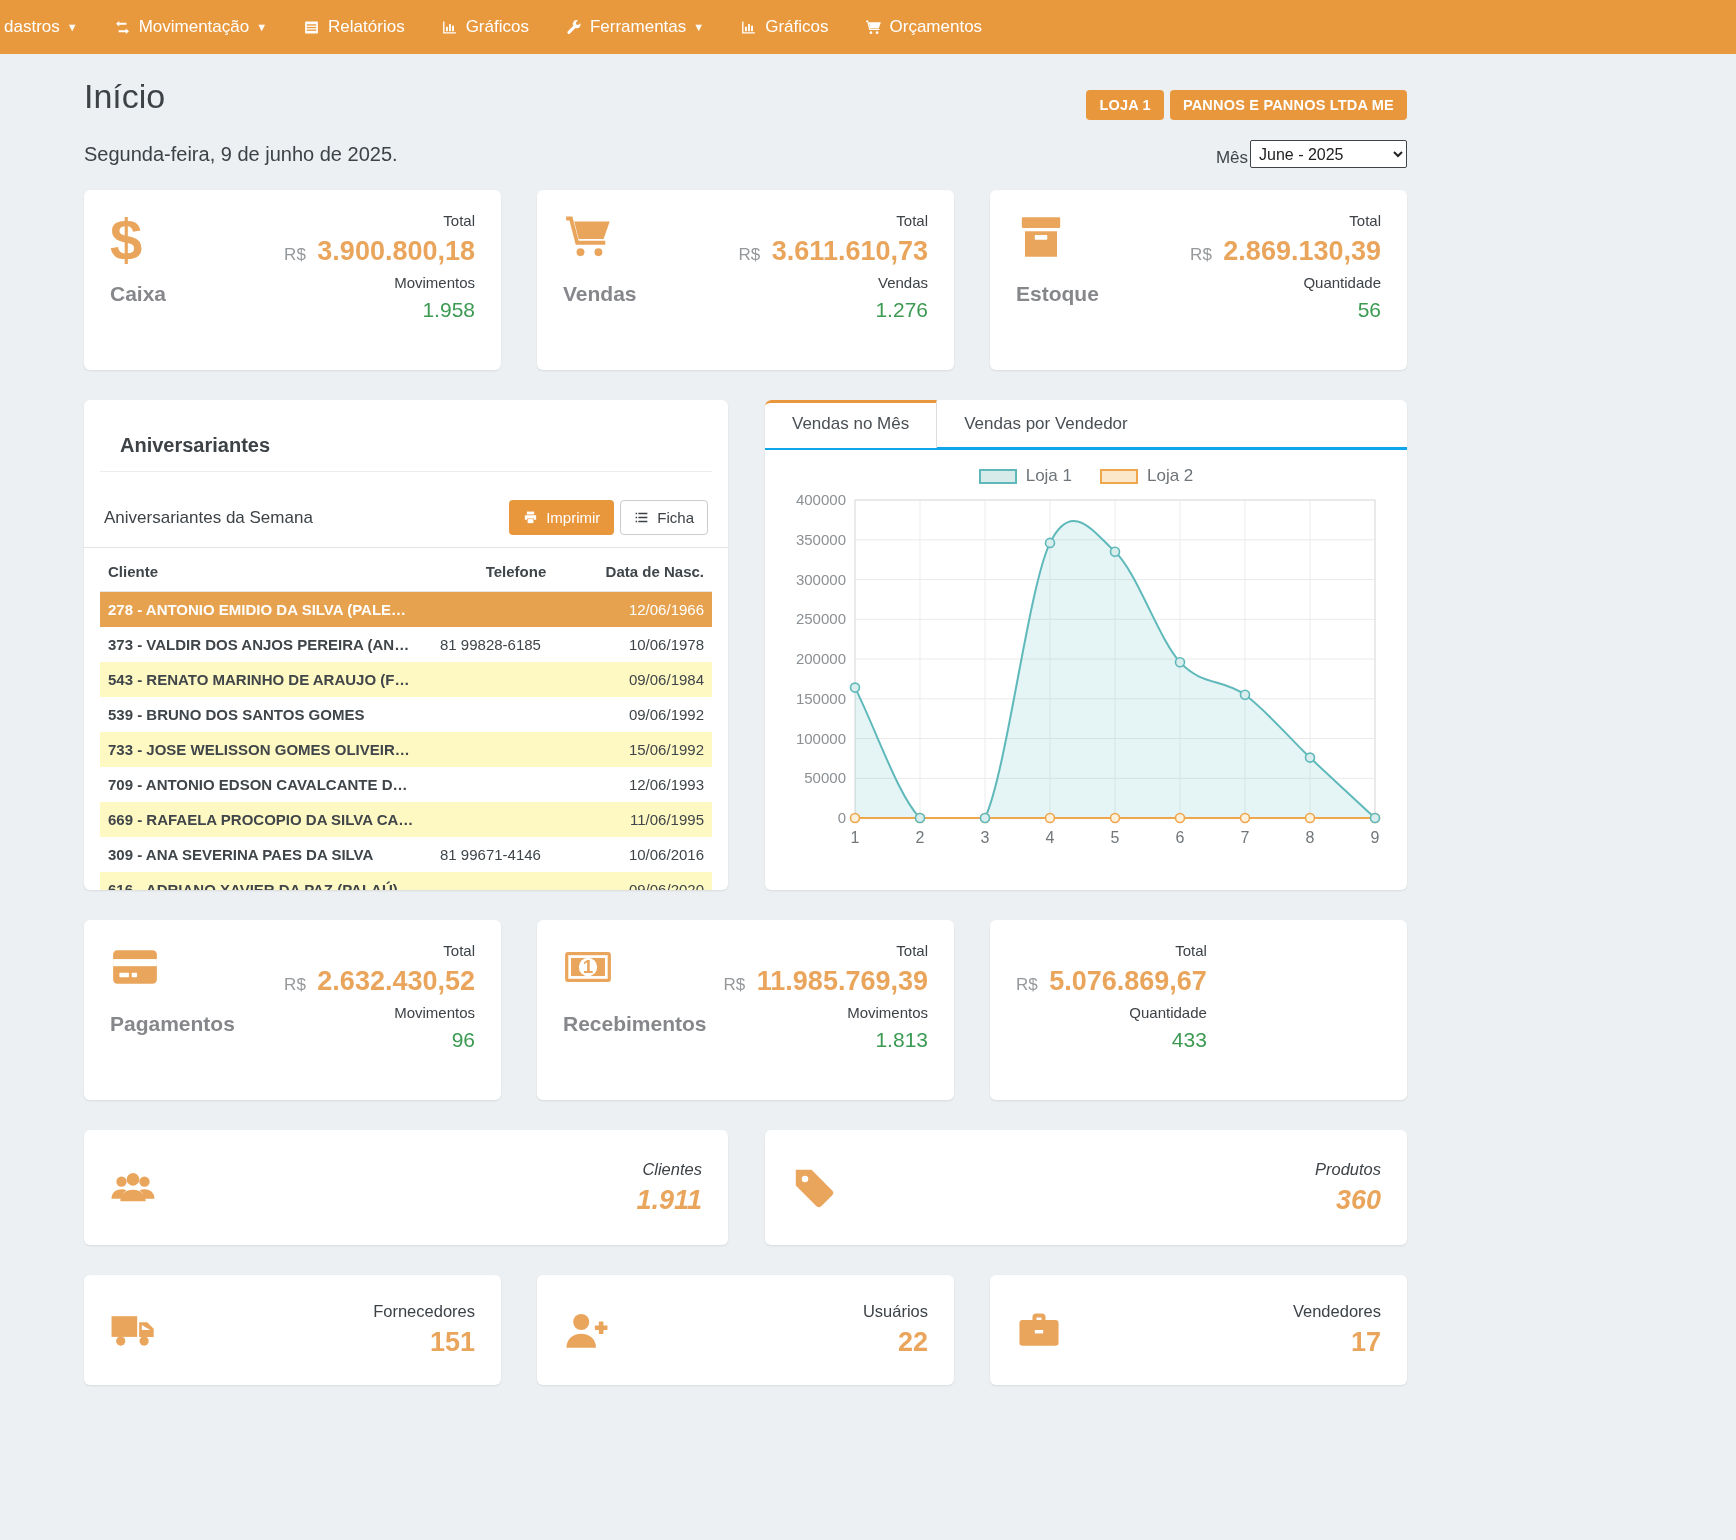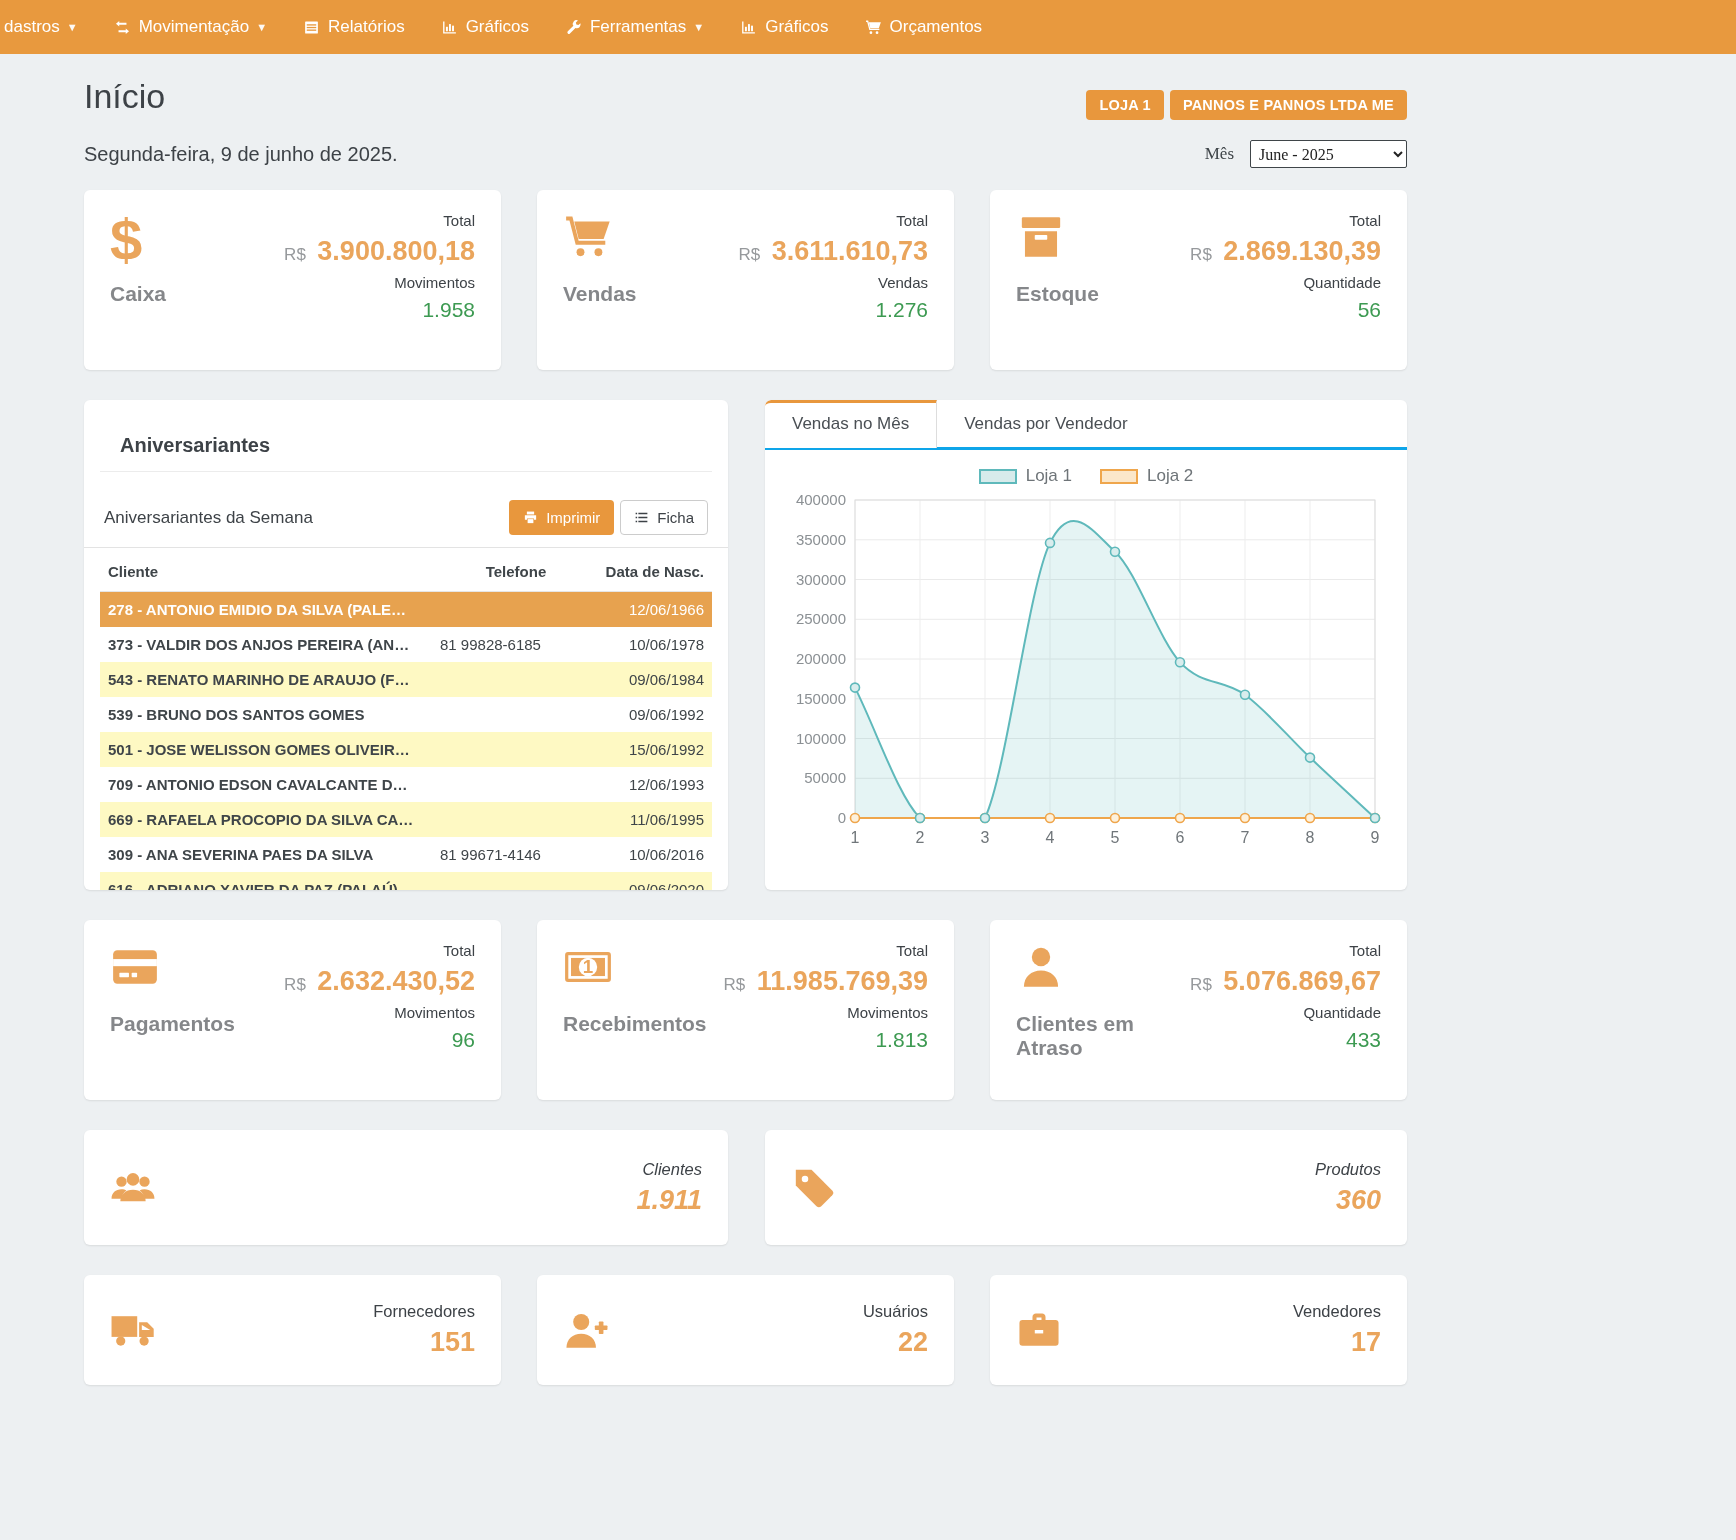--- a/index.html
+++ b/index.html
@@ -20,21 +20,21 @@
   .caret{font-size:11px;opacity:.95;margin-left:-1px;}
   
   .container{width:1323px;margin-left:84px;}
   .page-header{display:flex;justify-content:space-between;align-items:flex-start;padding-top:24px;}
   .page-title{font-size:34px;font-weight:500;color:#3d4247;margin:0;line-height:1.1;}
   .header-buttons{display:flex;gap:6px;margin-top:12px;}
   .btn-orange{background:#e8973d;color:#fff;border:none;border-radius:4px;
     font-family:inherit;font-weight:700;font-size:14.5px;padding:7px 13px;cursor:pointer;letter-spacing:.2px;}
   .date-row{display:flex;justify-content:space-between;align-items:center;margin-top:20px;margin-bottom:22px;}
   .date-text{font-size:20px;color:#3d4247;}
-  .month-wrap{display:flex;align-items:center;gap:16px;font-size:17px;font-family:Liberation Serif, serif;}
+  .month-wrap{display:flex;align-items:flex-end;gap:2px;font-size:17px;}
   .month-wrap select{font-family:inherit;font-size:16px;width:157px;height:28px;
     border:1px solid #3f4549;border-radius:2px;background:#fff;color:#222;padding:0 4px;}
   
   .card{background:#fff;border-radius:6px;box-shadow:0 1px 2px rgba(0,0,0,.09);}
   .cards-row{display:flex;gap:36px;margin-bottom:30px;}
   .stat-card{width:418px;height:180px;box-sizing:border-box;padding:22px 26px;
     display:flex;justify-content:space-between;}
   .stat-left{display:flex;flex-direction:column;}
   .stat-icon{color:#eaa55c;height:58px;display:flex;align-items:flex-start;}
   .stat-icon svg{width:50px;height:50px;display:block;}
@@ -303,21 +303,21 @@
     <span class="col-data">09/06/1984</span>
   </div>
 
   <div class="bd-row">
     <span class="col-cliente">539 - BRUNO DOS SANTOS GOMES</span>
     <span class="col-tel"></span>
     <span class="col-data">09/06/1992</span>
   </div>
 
   <div class="bd-row striped">
-    <span class="col-cliente">501 - JOSE WELISSON GOMES OLIVEIR…</span>
+    <span class="col-cliente">733 - JOSE WELISSON GOMES OLIVEIR…</span>
     <span class="col-tel"></span>
     <span class="col-data">15/06/1992</span>
   </div>
 
   <div class="bd-row">
     <span class="col-cliente">709 - ANTONIO EDSON CAVALCANTE D…</span>
     <span class="col-tel"></span>
     <span class="col-data">12/06/1993</span>
   </div>
 
@@ -466,29 +466,20 @@
       <div class="muted-label t-total">Total</div>
       <div class="stat-value">
         <span class="currency">R$</span><span class="value-number"> 11.985.769,39</span>
       </div>
       <div class="muted-label t-sub">Movimentos</div>
       <div class="stat-count">1.813</div>
     </div>
   </div>
 
   <div class="card stat-card">
-    <div class="stat-left">
-      <span class="stat-icon">
-            <svg viewBox="0 0 24 24" fill="currentColor">
-              <circle cx="12" cy="7.2" r="4.4"></circle>
-              <path d="M3.8 21.5c0-4.8 3.5-7.8 8.2-7.8s8.2 3 8.2 7.8z"></path>
-            </svg>
-          </span>
-      <div class="stat-label">Clientes em Atraso</div>
-    </div>
     <div class="stat-right">
       <div class="muted-label t-total">Total</div>
       <div class="stat-value">
         <span class="currency">R$</span><span class="value-number"> 5.076.869,67</span>
       </div>
       <div class="muted-label t-sub">Quantidade</div>
       <div class="stat-count">433</div>
     </div>
   </div>
 </div>

